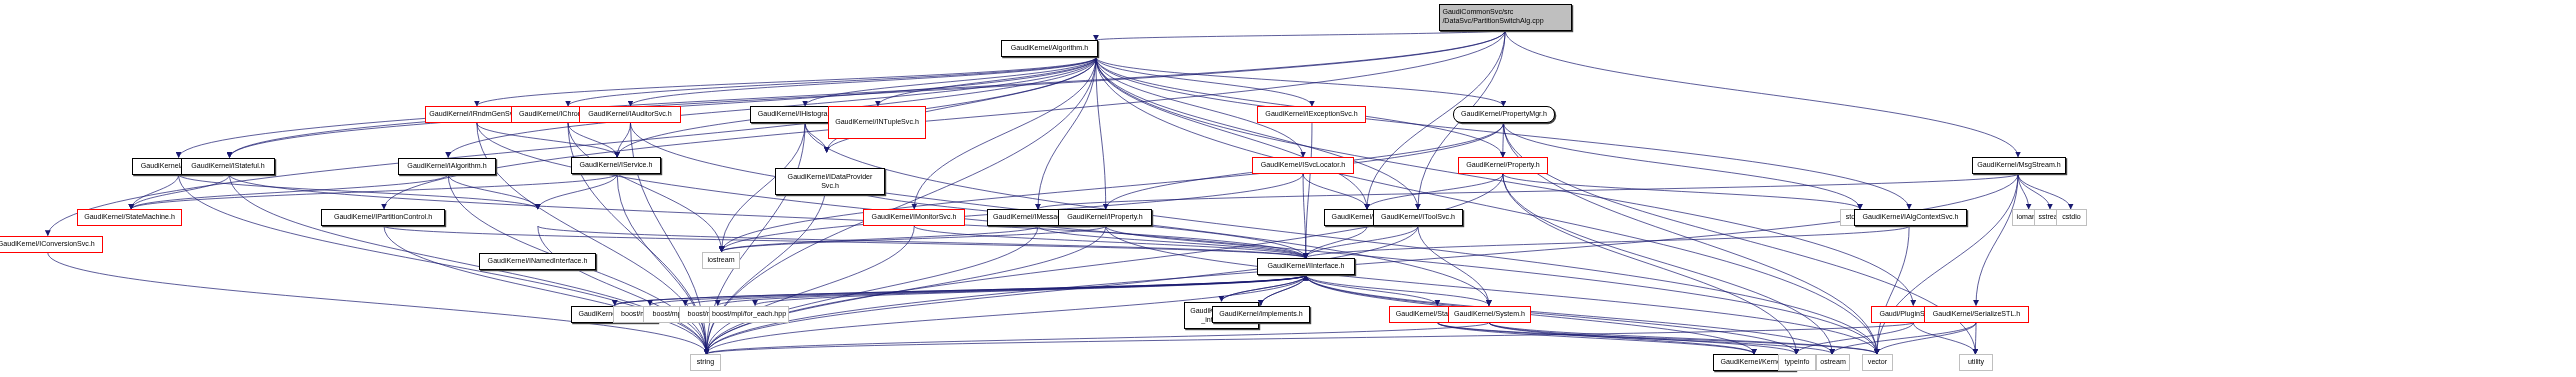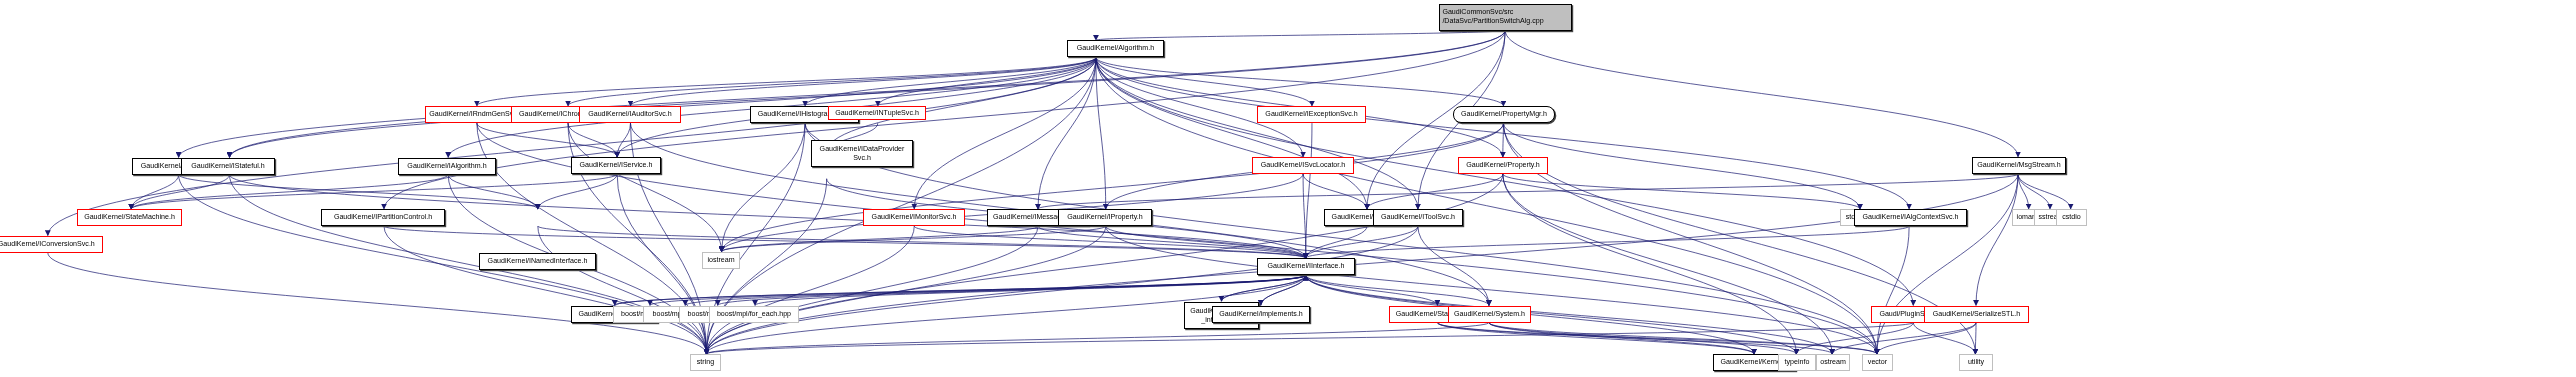--- a/index.html
+++ b/index.html
@@ -157,21 +157,21 @@
       <path d="M3336,545 C3336,568.85 3335,574.15 3335,598" fill="none" stroke="#191970" stroke-width="1.2" marker-end="url(#arrow)"></path>
       <path d="M3336,545 C3336,568.85 3168.5,574.15 3168.5,598" fill="none" stroke="#191970" stroke-width="1.2" marker-end="url(#arrow)"></path>
     </g>
 </svg>
 
 <div id="nodes">
     <div class="node root" style="left: 1439px; top: 3.6px; width: 133px; height: 27px;">
       <span>GaudiCommonSvc/src
 /DataSvc/PartitionSwitchAlg.cpp</span>
     </div>
-    <div class="node normal" style="left: 1067px; top: 40px; width: 97px; height: 17px;">
+    <div class="node normal" style="left: 1001px; top: 40px; width: 97px; height: 17px;">
       <span>GaudiKernel/Algorithm.h</span>
     </div>
     <div class="node normal" style="left: 132px; top: 158px; width: 90px; height: 17px;">
       <span>GaudiKernel/IAlgTool.h</span>
     </div>
     <div class="node normal" style="left: 181px; top: 158px; width: 94px; height: 17px;">
       <span>GaudiKernel/IStateful.h</span>
     </div>
     <div class="node normal" style="left: 398px; top: 158px; width: 98px; height: 17px;">
       <span>GaudiKernel/IAlgorithm.h</span>
@@ -181,21 +181,21 @@
     </div>
     <div class="node red" style="left: 511px; top: 106px; width: 113px; height: 17px;">
       <span>GaudiKernel/IChronoStatSvc.h</span>
     </div>
     <div class="node red" style="left: 579px; top: 106px; width: 102px; height: 17px;">
       <span>GaudiKernel/IAuditorSvc.h</span>
     </div>
     <div class="node normal" style="left: 750px; top: 106px; width: 109px; height: 17px;">
       <span>GaudiKernel/IHistogramSvc.h</span>
     </div>
-    <div class="node red" style="left: 828px; top: 106px; width: 98px; height: 14px;">
+    <div class="node red" style="left: 828px; top: 106px; width: 98px; height: 33px;">
       <span>GaudiKernel/INTupleSvc.h</span>
     </div>
     <div class="node red" style="left: 1257px; top: 106px; width: 109px; height: 17px;">
       <span>GaudiKernel/IExceptionSvc.h</span>
     </div>
     <div class="node normal" style="left: 1453px; top: 106px; width: 102px; height: 17px; border-radius: 8px;">
       <span>GaudiKernel/PropertyMgr.h</span>
     </div>
     <div class="node normal" style="left: 1972px; top: 157px; width: 94px; height: 17px;">
       <span>GaudiKernel/MsgStream.h</span>
@@ -208,21 +208,21 @@
     </div>
     <div class="node normal" style="left: 321px; top: 209px; width: 124px; height: 17px;">
       <span>GaudiKernel/IPartitionControl.h</span>
     </div>
     <div class="node normal" style="left: 479px; top: 209px; width: 117px; height: 17px; margin-top: 44px;">
       <span>GaudiKernel/INamedInterface.h</span>
     </div>
     <div class="node normal" style="left: 571px; top: 157px; width: 90px; height: 17px;">
       <span>GaudiKernel/IService.h</span>
     </div>
-    <div class="node normal" style="left: 775px; top: 140px; width: 102px; height: 27px; margin-left: 36px;">
+    <div class="node normal" style="left: 775px; top: 168px; width: 110px; height: 27px;">
       <span>GaudiKernel/IDataProvider
 Svc.h</span>
     </div>
     <div class="node red" style="left: 1252px; top: 157px; width: 102px; height: 17px;">
       <span>GaudiKernel/ISvcLocator.h</span>
     </div>
     <div class="node red" style="left: 1458px; top: 157px; width: 90px; height: 17px;">
       <span>GaudiKernel/Property.h</span>
     </div>
     <div class="node red" style="left: 863px; top: 209px; width: 102px; height: 17px;">
@@ -266,21 +266,21 @@
     </div>
     <div class="node gray" style="left: 613px; top: 306px; width: 72px; height: 17px;">
       <span>boost/mpl/set.hpp</span>
     </div>
     <div class="node gray" style="left: 643px; top: 306px; width: 83px; height: 17px;">
       <span>boost/mpl/insert.hpp</span>
     </div>
     <div class="node gray" style="left: 679px; top: 306px; width: 75px; height: 17px;">
       <span>boost/mpl/fold.hpp</span>
     </div>
-    <div class="node gray" style="left: 709px; top: 306px; width: 90px; height: 17px;">
+    <div class="node gray" style="left: 709px; top: 306px; width: 80px; height: 17px;">
       <span>boost/mpl/for_each.hpp</span>
     </div>
     <div class="node normal" style="left: 1184px; top: 302px; width: 75px; height: 27px;">
       <span>GaudiKernel/extend
 _interfaces.h</span>
     </div>
     <div class="node normal" style="left: 1212px; top: 306px; width: 98px; height: 17px;">
       <span>GaudiKernel/implements.h</span>
     </div>
     <div class="node red" style="left: 1389px; top: 306px; width: 98px; height: 17px;">

